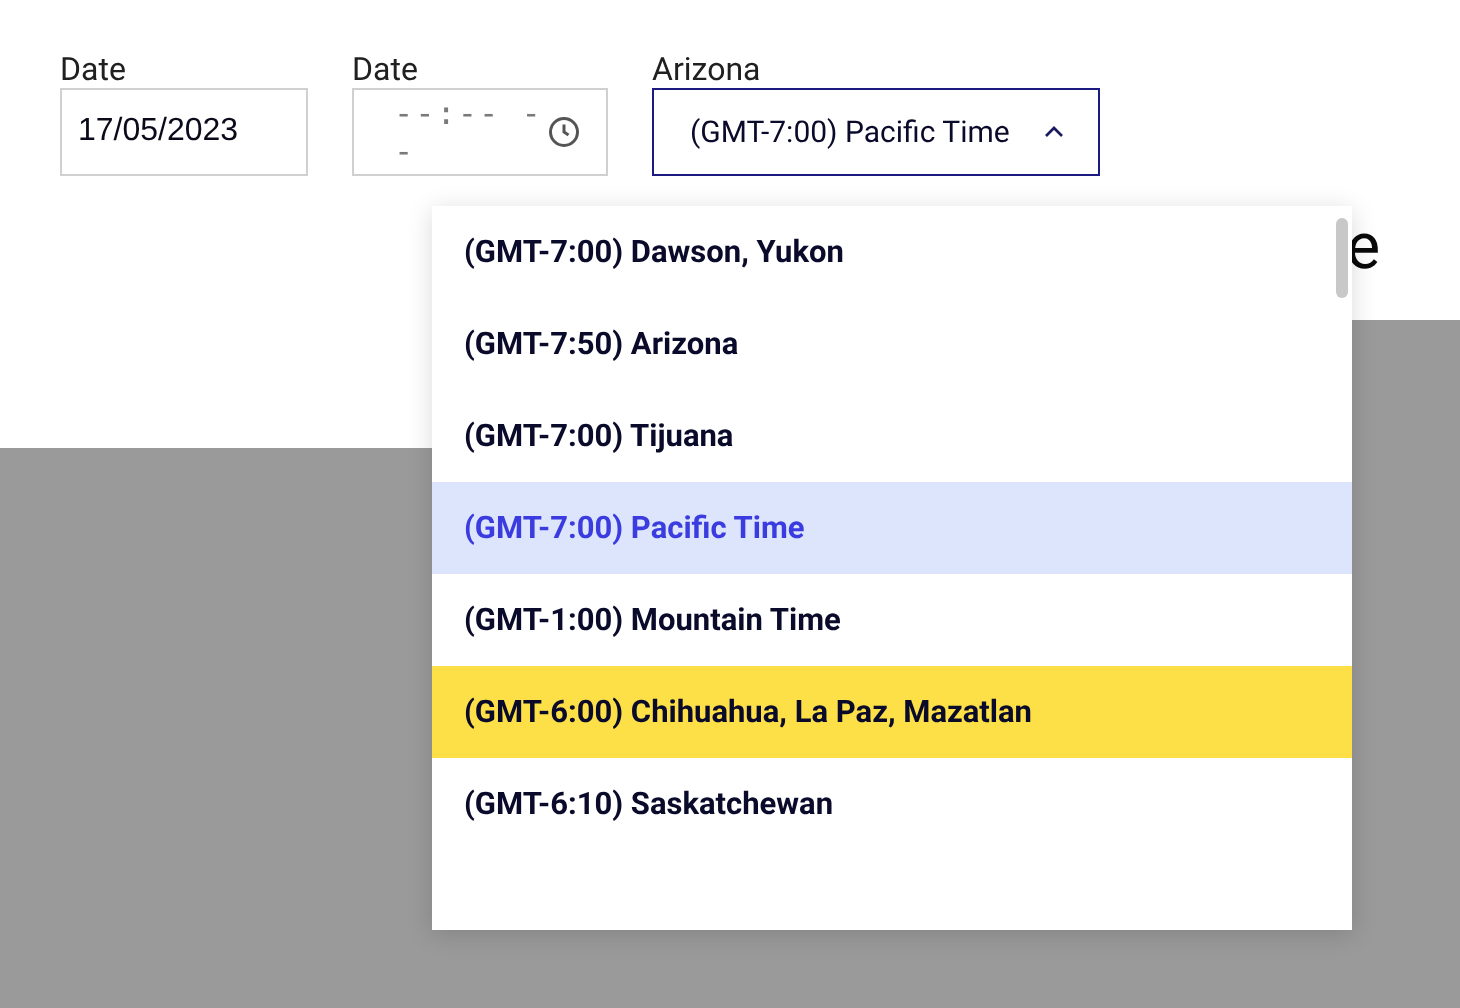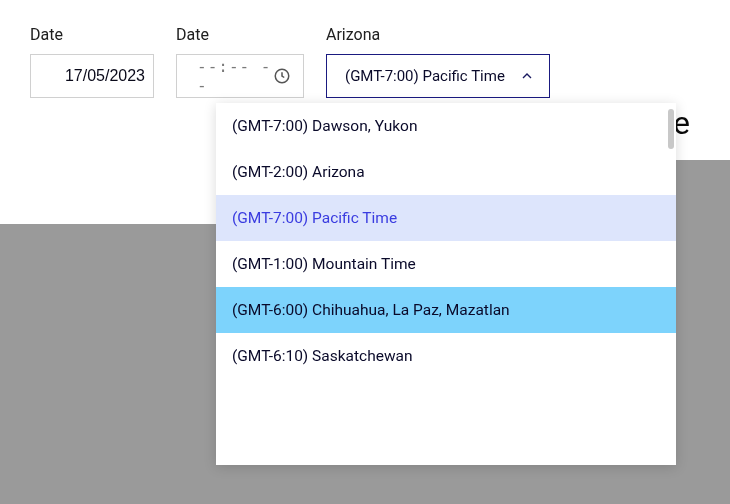--- a/index.html
+++ b/index.html
@@ -29,36 +29,35 @@
 
     .fields-row {
       display: flex;
       gap: 22px;
       align-items: flex-start;
     }
 
     .field-group {
       display: flex;
       flex-direction: column;
-      gap: 10px;
     }
 
     .field-label {
       font-size: 16px;
       color: #202020;
       font-weight: 400;
     }
 
     .date-input {
       width: 124px;
       height: 44px;
       border: 1px solid #d0d0d0;
       background: #ffffff;
       font-size: 16px;
-      text-align: right;
+      text-align: left;
       color: #0a0a1a;
       padding: 0 8px;
       outline: none;
     }
 
     .time-input-wrapper {
       width: 128px;
       height: 44px;
       border: 1px solid #d0d0d0;
       background: #ffffff;
@@ -112,37 +111,38 @@
       height: 362px;
       background: #ffffff;
       box-shadow: 0 2px 12px rgba(0,0,0,0.15);
       overflow: hidden;
     }
 
     .dropdown-list {
       width: 100%;
       height: 100%;
       overflow-y: auto;
+      font-weight: bold;
     }
 
     .dropdown-item {
       padding: 14px 16px;
       font-size: 15.5px;
       color: #0a0a2a;
       cursor: pointer;
       background: #ffffff;
     }
 
     .dropdown-item.selected {
       background: #dde5fc;
       color: #3a3ce0;
     }
 
     .dropdown-item.hovered {
-      background: #7dd3fc;
+      background: #fde047;
     }
 
     .scrollbar-track {
       position: absolute;
       top: 6px;
       right: 2px;
       width: 6px;
       height: 40px;
       background: #c8c8c8;
       border-radius: 3px;
@@ -203,20 +203,21 @@
         </svg>
       </div>
     </div>
 
   </div>
 </div>
 
 <div class="dropdown">
   <div class="dropdown-list" id="dropdown-list">
       <div class="dropdown-item">(GMT-7:00) Dawson, Yukon</div>
-      <div class="dropdown-item">(GMT-2:00) Arizona</div>
+      <div class="dropdown-item">(GMT-7:50) Arizona</div>
+      <div class="dropdown-item">(GMT-7:00) Tijuana</div>
       <div class="dropdown-item selected">(GMT-7:00) Pacific Time</div>
       <div class="dropdown-item">(GMT-1:00) Mountain Time</div>
       <div class="dropdown-item hovered">(GMT-6:00) Chihuahua, La Paz, Mazatlan</div>
       <div class="dropdown-item">(GMT-6:10) Saskatchewan</div>
     </div>
   <div class="scrollbar-track"></div>
 </div>
 
 </body></html>

